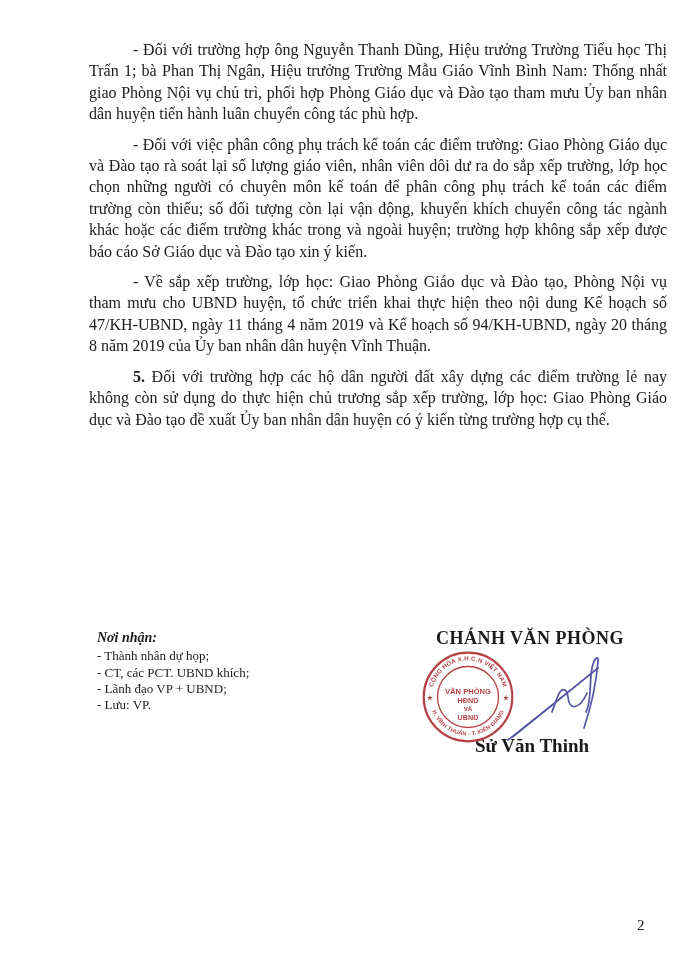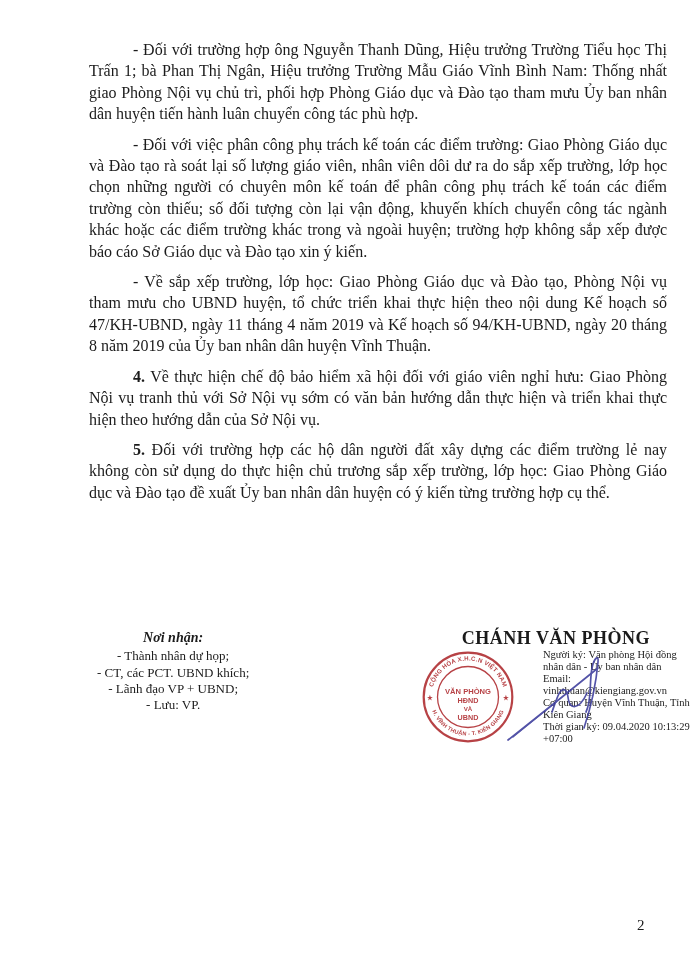--- a/index.html
+++ b/index.html
@@ -29,36 +29,35 @@
   }
   .para b { font-weight: bold; }
 
   
   .recipients {
     position: absolute;
     left: 97px;
     top: 630px;
     font-size: 13px;
     line-height: 16.3px;
-    text-align: center;
   }
   .recipients-title {
     font-weight: bold;
     font-style: italic;
     font-size: 14px;
     margin-bottom: 2px;
   }
 
   
   .signer-title {
     position: absolute;
     left: 410px;
     top: 628px;
     width: 240px;
-    text-align: right;
+    text-align: center;
     font-weight: bold;
     font-size: 18px;
     letter-spacing: 0.5px;
     white-space: nowrap;
   }
   .digital-info {
     position: absolute;
     left: 543px;
     top: 649px;
     width: 152px;
@@ -114,40 +113,33 @@
 </style>
 </head>
 <body>
 
 <div class="page">
 
   <div class="body-text">
     <p class="para"><b></b><span>- Đối với trường hợp ông Nguyễn Thanh Dũng, Hiệu trưởng Trường Tiểu học Thị Trấn 1; bà Phan Thị Ngân, Hiệu trưởng Trường Mẫu Giáo Vĩnh Bình Nam: Thống nhất giao Phòng Nội vụ chủ trì, phối hợp Phòng Giáo dục và Đào tạo tham mưu Ủy ban nhân dân huyện tiến hành luân chuyển công tác phù hợp.</span></p>
     <p class="para"><b></b><span>- Đối với việc phân công phụ trách kế toán các điểm trường: Giao Phòng Giáo dục và Đào tạo rà soát lại số lượng giáo viên, nhân viên dôi dư ra do sắp xếp trường, lớp học chọn những người có chuyên môn kế toán để phân công phụ trách kế toán các điểm trường còn thiếu; số đối tượng còn lại vận động, khuyến khích chuyển công tác ngành khác hoặc các điểm trường khác trong và ngoài huyện; trường hợp không sắp xếp được báo cáo Sở Giáo dục và Đào tạo xin ý kiến.</span></p>
     <p class="para"><b></b><span>- Về sắp xếp trường, lớp học: Giao Phòng Giáo dục và Đào tạo, Phòng Nội vụ tham mưu cho UBND huyện, tổ chức triển khai thực hiện theo nội dung Kế hoạch số 47/KH-UBND, ngày 11 tháng 4 năm 2019 và Kế hoạch số 94/KH-UBND, ngày 20 tháng 8 năm 2019 của Ủy ban nhân dân huyện Vĩnh Thuận.</span></p>
-    <p class="para"><b>4.</b><span> Về thực hiện chế độ bảo hiểm xã hội đối với giáo viên nghỉ hưu: Giao Phòng Nội vụ tranh thủ với Sở Nội vụ sớm có văn bản hướng dẫn thực hiện và triển khai thực hiện theo hướng dẫn của Sở Nội vụ.</span></p>
     <p class="para"><b>5.</b><span> Đối với trường hợp các hộ dân người đất xây dựng các điểm trường lẻ nay không còn sử dụng do thực hiện chủ trương sắp xếp trường, lớp học: Giao Phòng Giáo dục và Đào tạo đề xuất Ủy ban nhân dân huyện có ý kiến từng trường hợp cụ thể.</span></p>
   </div>
 
   <div class="recipients">
     <div class="recipients-title">Nơi nhận:</div>
     <div>- Thành nhân dự họp;</div>
     <div>- CT, các PCT. UBND khích;</div>
     <div>- Lãnh đạo VP + UBND;</div>
     <div>- Lưu: VP.</div>
   </div>
 
   <div class="signer-title">CHÁNH VĂN PHÒNG</div>
 
-  <div class="digital-info">
-    <div>Người ký: Văn phòng Hội đồng nhân dân - Ủy ban nhân dân</div>
-    <div>Email: vinhthuan@kiengiang.gov.vn</div>
-    <div>Cơ quan: Huyện Vĩnh Thuận, Tỉnh Kiên Giang</div>
-    <div>Thời gian ký: 09.04.2020 10:13:29 +07:00</div>
-  </div>
 
   <svg class="stamp-svg" viewBox="0 0 94 94" aria-hidden="true">
     <circle class="stamp-ring-outer" cx="47" cy="47" r="44.3"></circle>
     <circle class="stamp-ring-inner" cx="47" cy="47" r="30.5"></circle>
     <defs>
       <path id="arcTop" d="M 10.5 47 A 36.5 36.5 0 1 1 83.5 47"></path>
       <path id="arcBot" d="M 8.5 47 A 38.5 38.5 0 0 0 85.5 47"></path>
     </defs>
     <text class="stamp-text" font-size="6.1" letter-spacing="0.25">
       <textPath href="#arcTop" startOffset="50%" text-anchor="middle">CỘNG HÒA X.H.C.N VIỆT NAM</textPath>
@@ -163,16 +155,17 @@
     <text class="stamp-center" x="85" y="49.5" font-size="6.5">★</text>
   </svg>
 
   <svg class="sig-svg" viewBox="0 0 130 104" aria-hidden="true">
     <path class="sig-stroke" d="M 32 94 C 60 72 95 44 122 22"></path>
     <path class="sig-stroke thin" d="M 37 91 L 80 56"></path>
     <path class="sig-stroke" d="M 76 66 C 82 49 84 42 89 44 C 94 47 90 57 96 60 C 102 63 108 54 111 47"></path>
     <path class="sig-stroke" d="M 108 82 C 114 64 120 39 122 16 C 123 8 118 12 116 22 C 113 38 116 54 110 66"></path>
   </svg>
 
+  <div class="signer-name">Sử Văn Thinh</div>
 
   <div class="page-number">2</div>
 
 </div>
 
 </body></html>

